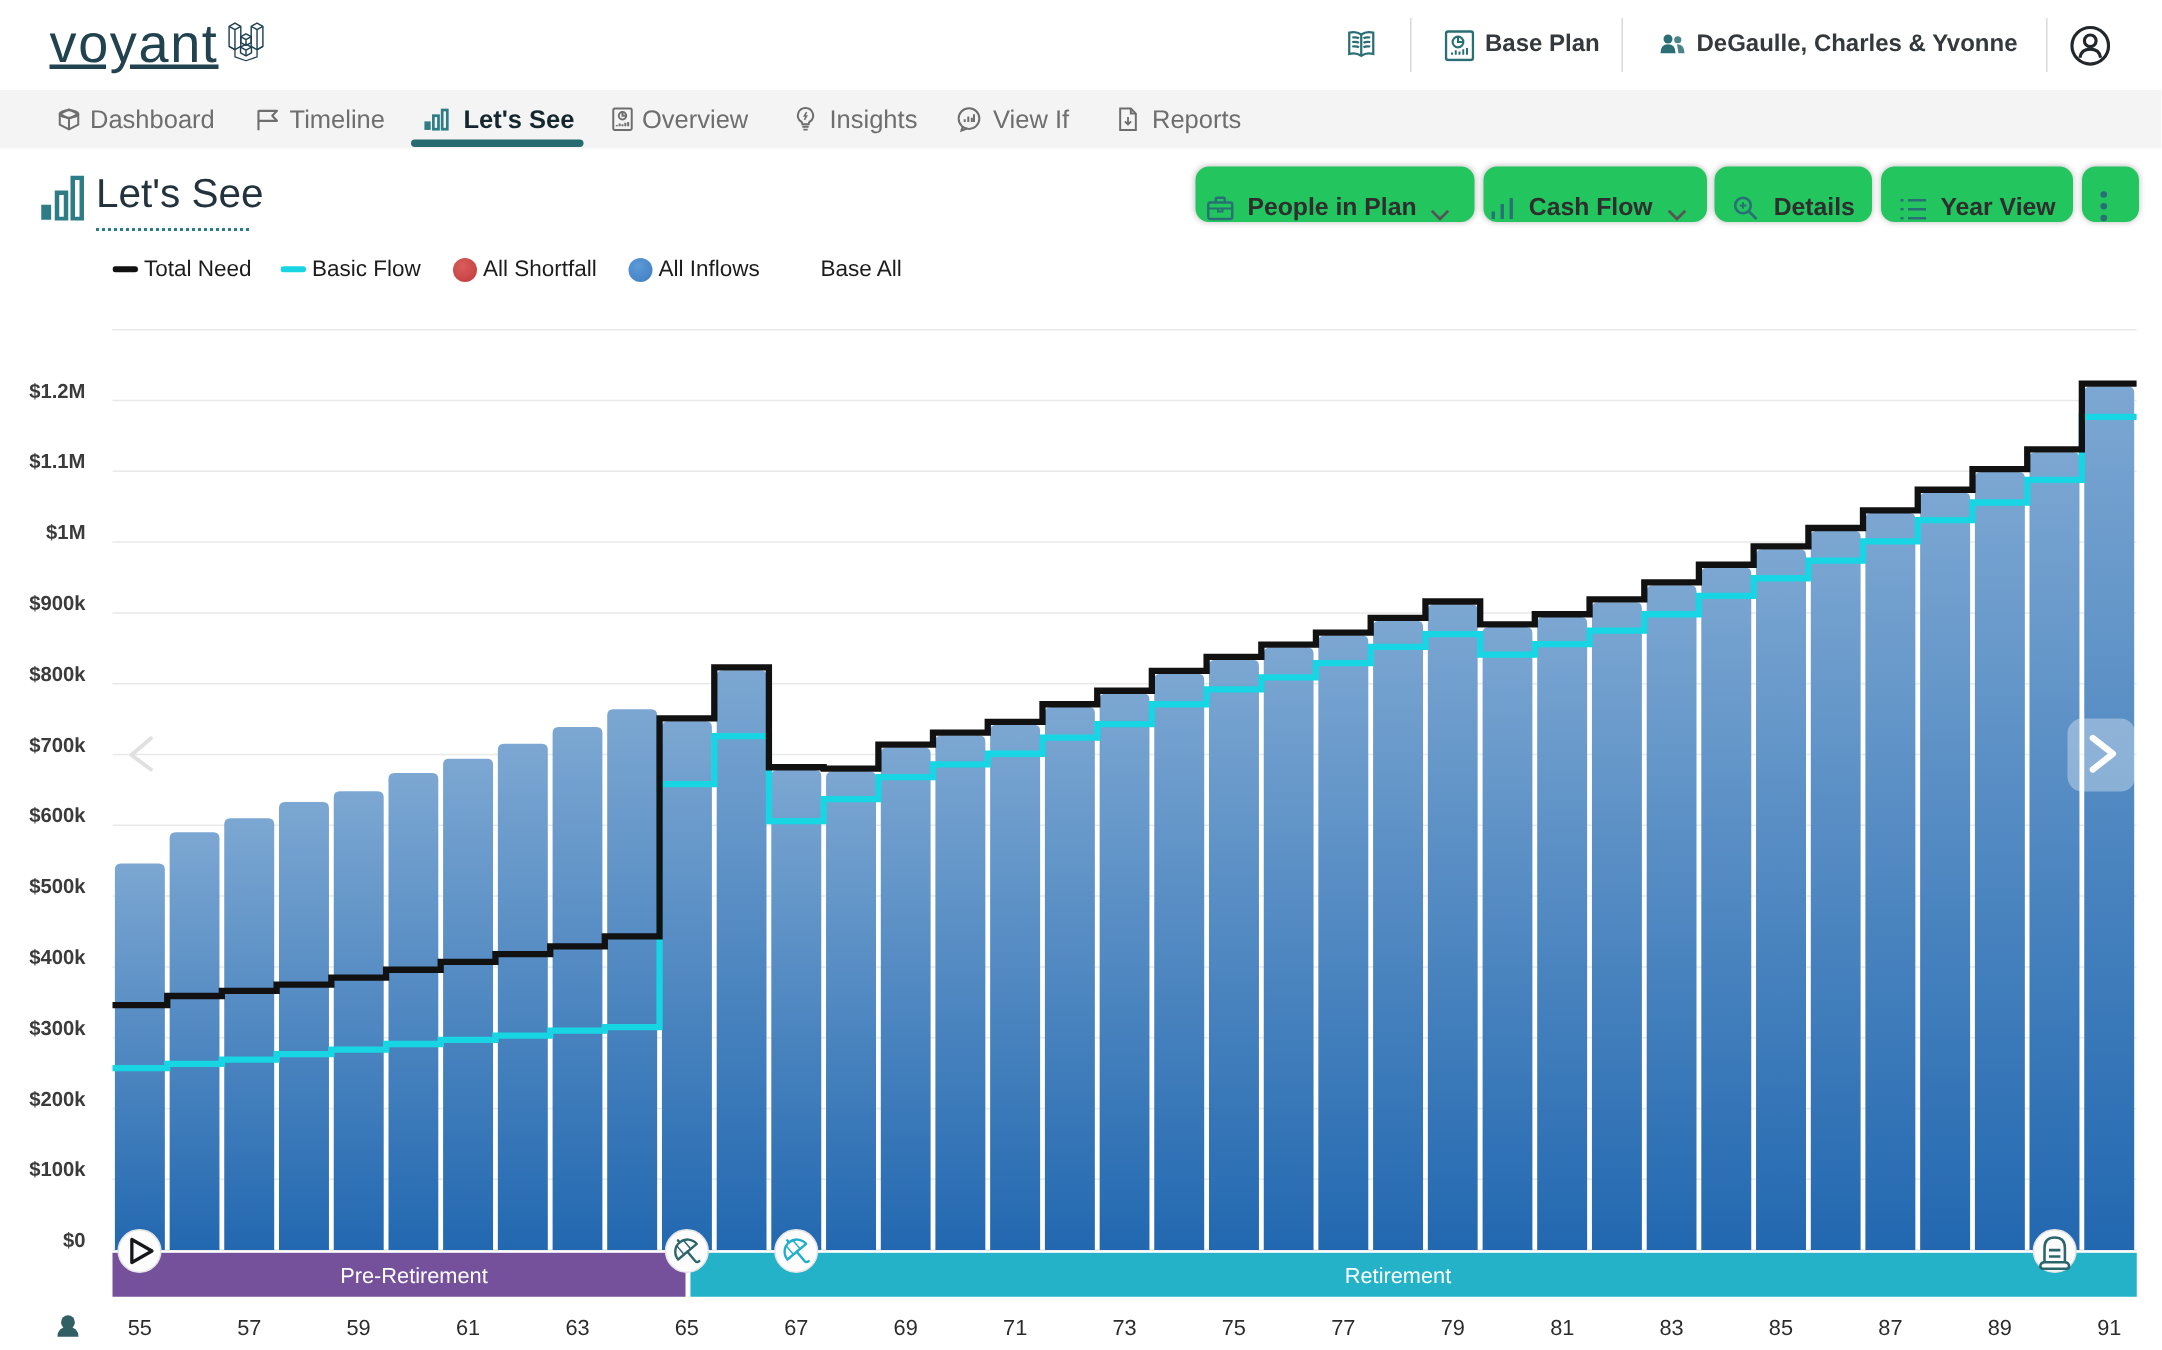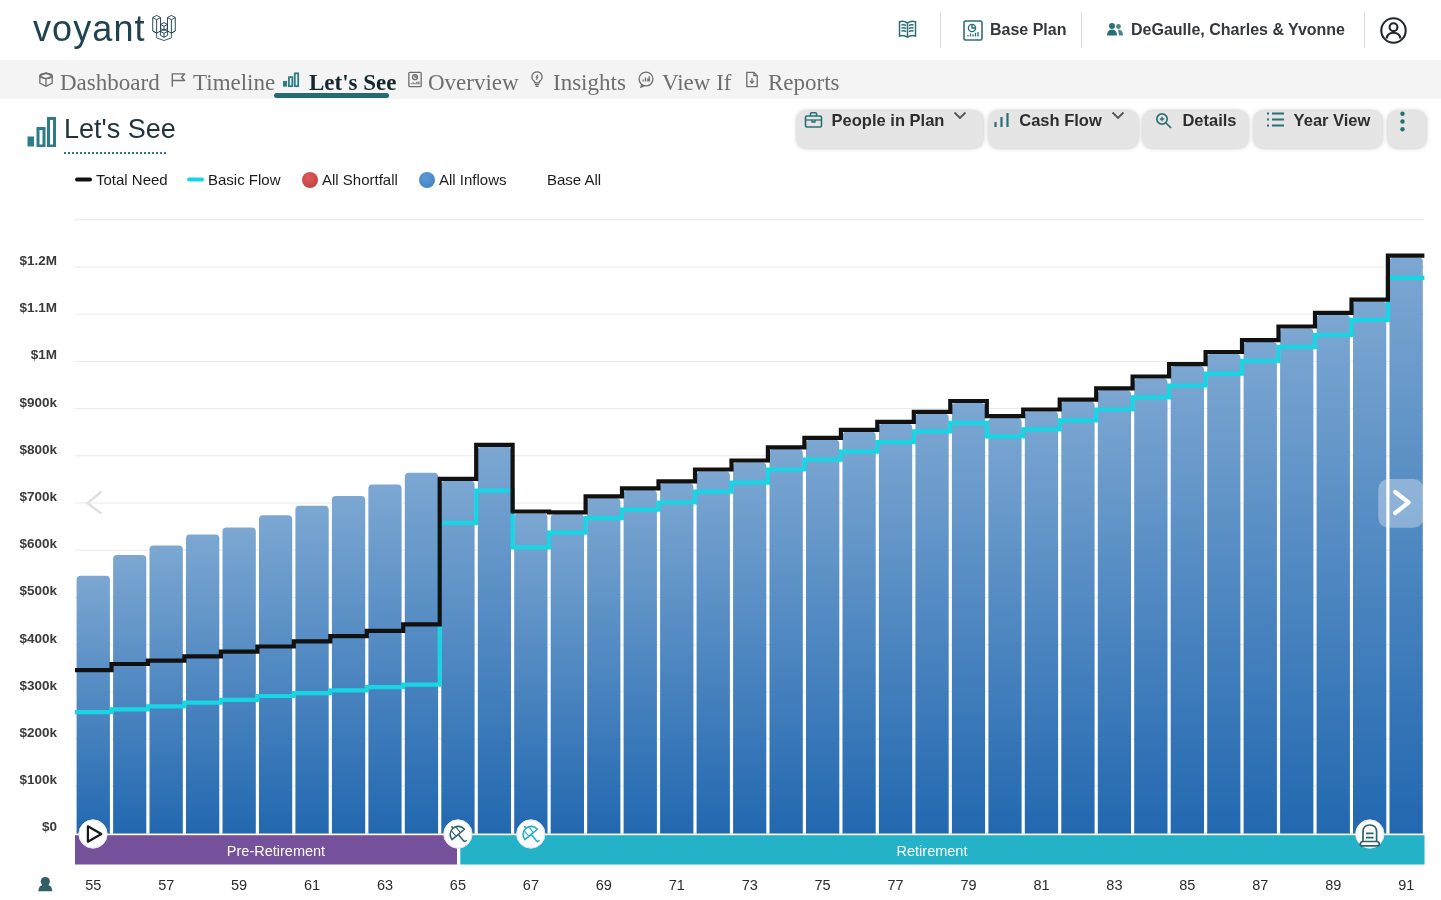--- a/index.html
+++ b/index.html
@@ -1,33 +1,33 @@
 <!DOCTYPE html>
 <html><head>
 <meta charset="utf-8">
 <style>
 * { margin:0; padding:0; box-sizing:border-box; }
 html,body { width:1441px; height:900px; background:#ffffff; font-family:"Liberation Sans",sans-serif; overflow:hidden; }
 #app { position:relative; width:1441px; height:900px; }
 .abs { position:absolute; }
 
 #hdr { position:absolute; left:0; top:0; width:1441px; height:60px; background:#fff; }
-#logo { position:absolute; left:33px; top:8px; font-size:36px; font-weight:400; color:#21434f; letter-spacing:1.1px; }
+#logo { position:absolute; left:33px; top:8px; font-size:36px; font-weight:400; color:#21434f; letter-spacing:1.1px;text-decoration:underline; }
 .hsep { position:absolute; top:12px; width:1px; height:36px; background:#d9d9d9; }
 .hlabel { position:absolute; top:21px; font-size:16px; font-weight:bold; color:#33393d; }
 
 #nav { position:absolute; left:0; top:60px; width:1441px; height:39px; background:#f4f4f4; }
-.nitem { position:absolute; top:10px; font-size:23px; color:#6e6e6e;font-family:Liberation Serif, serif; }
+.nitem { position:absolute; top:10px; font-size:17px; color:#6e6e6e; }
 .nactive { color:#15272e; font-weight:bold; }
 #underline { position:absolute; left:274px; top:92.5px; width:115px; height:5.5px; border-radius:3px; background:#266b70; }
 
 #title { position:absolute; left:64px; top:114px; font-size:27px; color:#22333d; }
 #titledots { position:absolute; left:64px; top:152px; width:102px; border-top:2px dotted #2a7d84; }
 
-.btn { position:absolute; top:111px; height:37px; background:#e5e5e5; border-radius:9px; box-shadow:0 0 4px rgba(0,0,0,0.28); display:flex; align-items:flex-start; justify-content:center; font-size:16.5px; font-weight:bold; color:#2e2e2e; white-space:nowrap; }
+.btn { position:absolute; top:111px; height:37px; background:#22c55e; border-radius:9px; box-shadow:0 0 4px rgba(0,0,0,0.28); display:flex; align-items:flex-end; justify-content:center; font-size:16.5px; font-weight:bold; color:#2e2e2e; white-space:nowrap; }
 .btn svg { margin-right:9px; }
 .chev { margin-left:9px; }
 
 #legend { position:absolute; left:0; top:170px; width:1441px; height:22px; font-size:15px; color:#1c1c1c; }
 .litem { position:absolute; top:1px; }
 </style>
 </head>
 <body>
 <div id="app">
 <div id="hdr">

